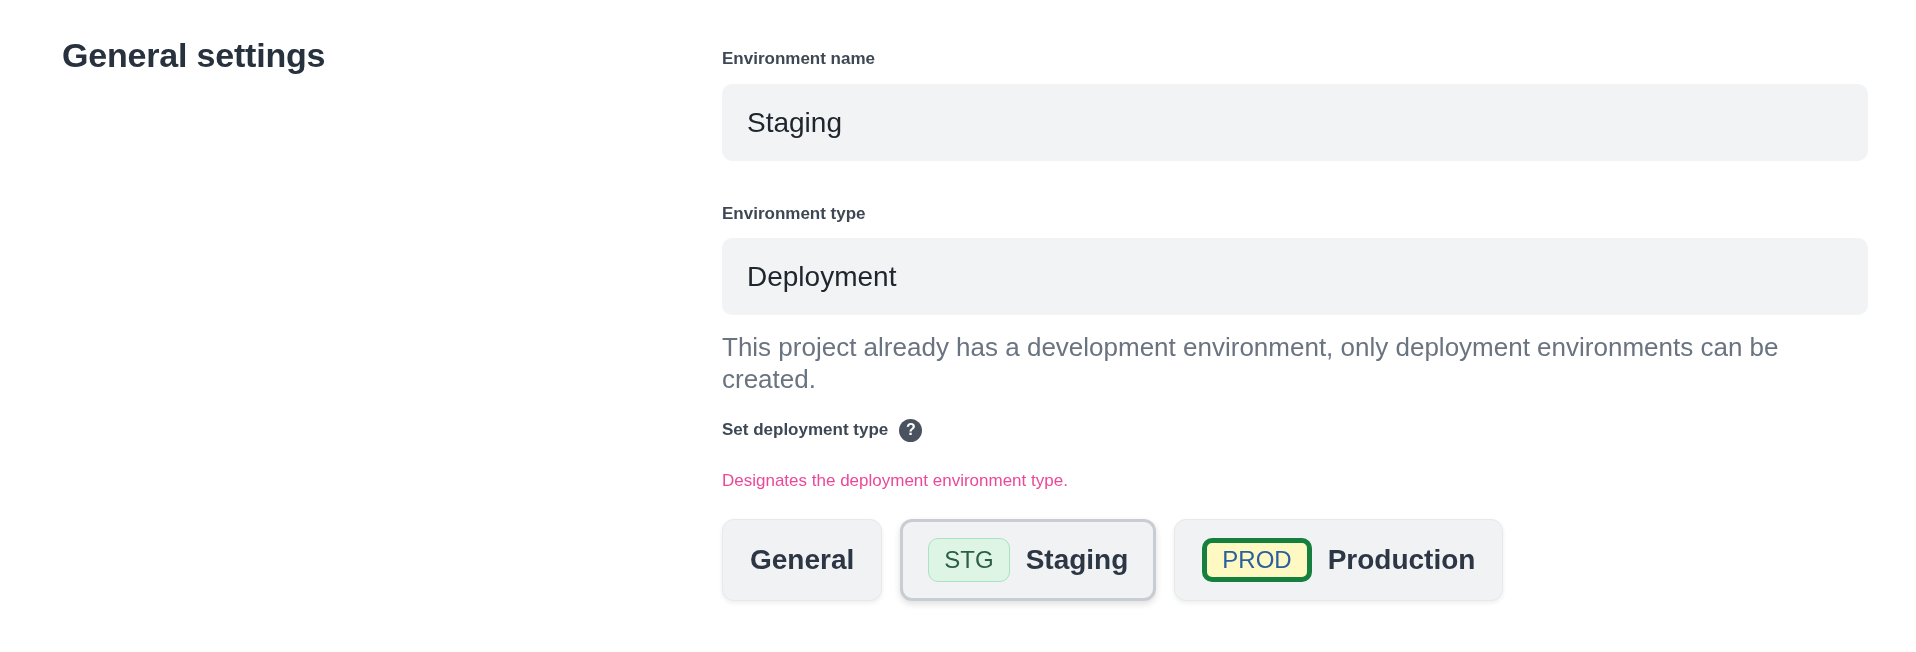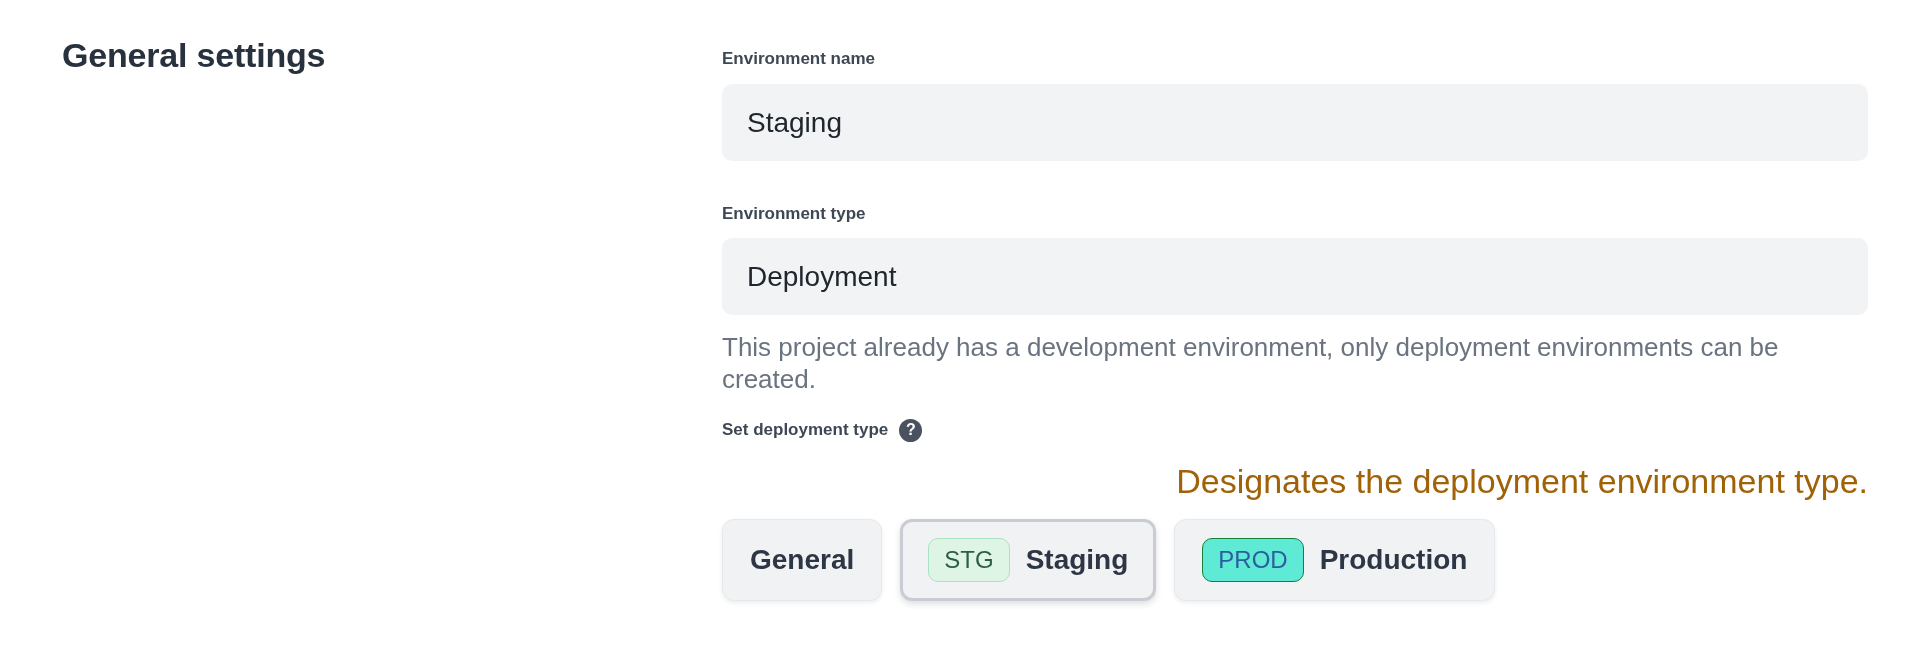--- a/index.html
+++ b/index.html
@@ -73,24 +73,23 @@
     font-weight: 700;
     display: flex;
     align-items: center;
     justify-content: center;
     cursor: pointer;
     line-height: 1;
   }
 
   .desc-text {
     margin-top: 16px;
-    font-size: 34px;
+    font-size: 17px;
     line-height: 40px;
-    color: #a16207;
-    text-align: right;
+    color: #ec4899;
   }
 
   .options-row {
     margin-top: 18px;
     display: flex;
     align-items: center;
     gap: 18px;
   }
   .option-btn {
     height: 82px;
@@ -123,22 +122,22 @@
     font-size: 24px;
     font-weight: 400;
   }
   .badge-stg {
     background: #def5e6;
     border: 1px solid #aae3c2;
     color: #2c5e46;
     text-align: center;
   }
   .badge-prod {
-    background: #5eead4;
-    border: 1px solid #15803d;
+    background: #fef9c3;
+    border: 5px solid #15803d;
     color: #2a5f9e;
   }
 </style>
 </head>
 <body>
 
 <div class="canvas">
 
   <h1 class="page-title">General settings</h1>
 

